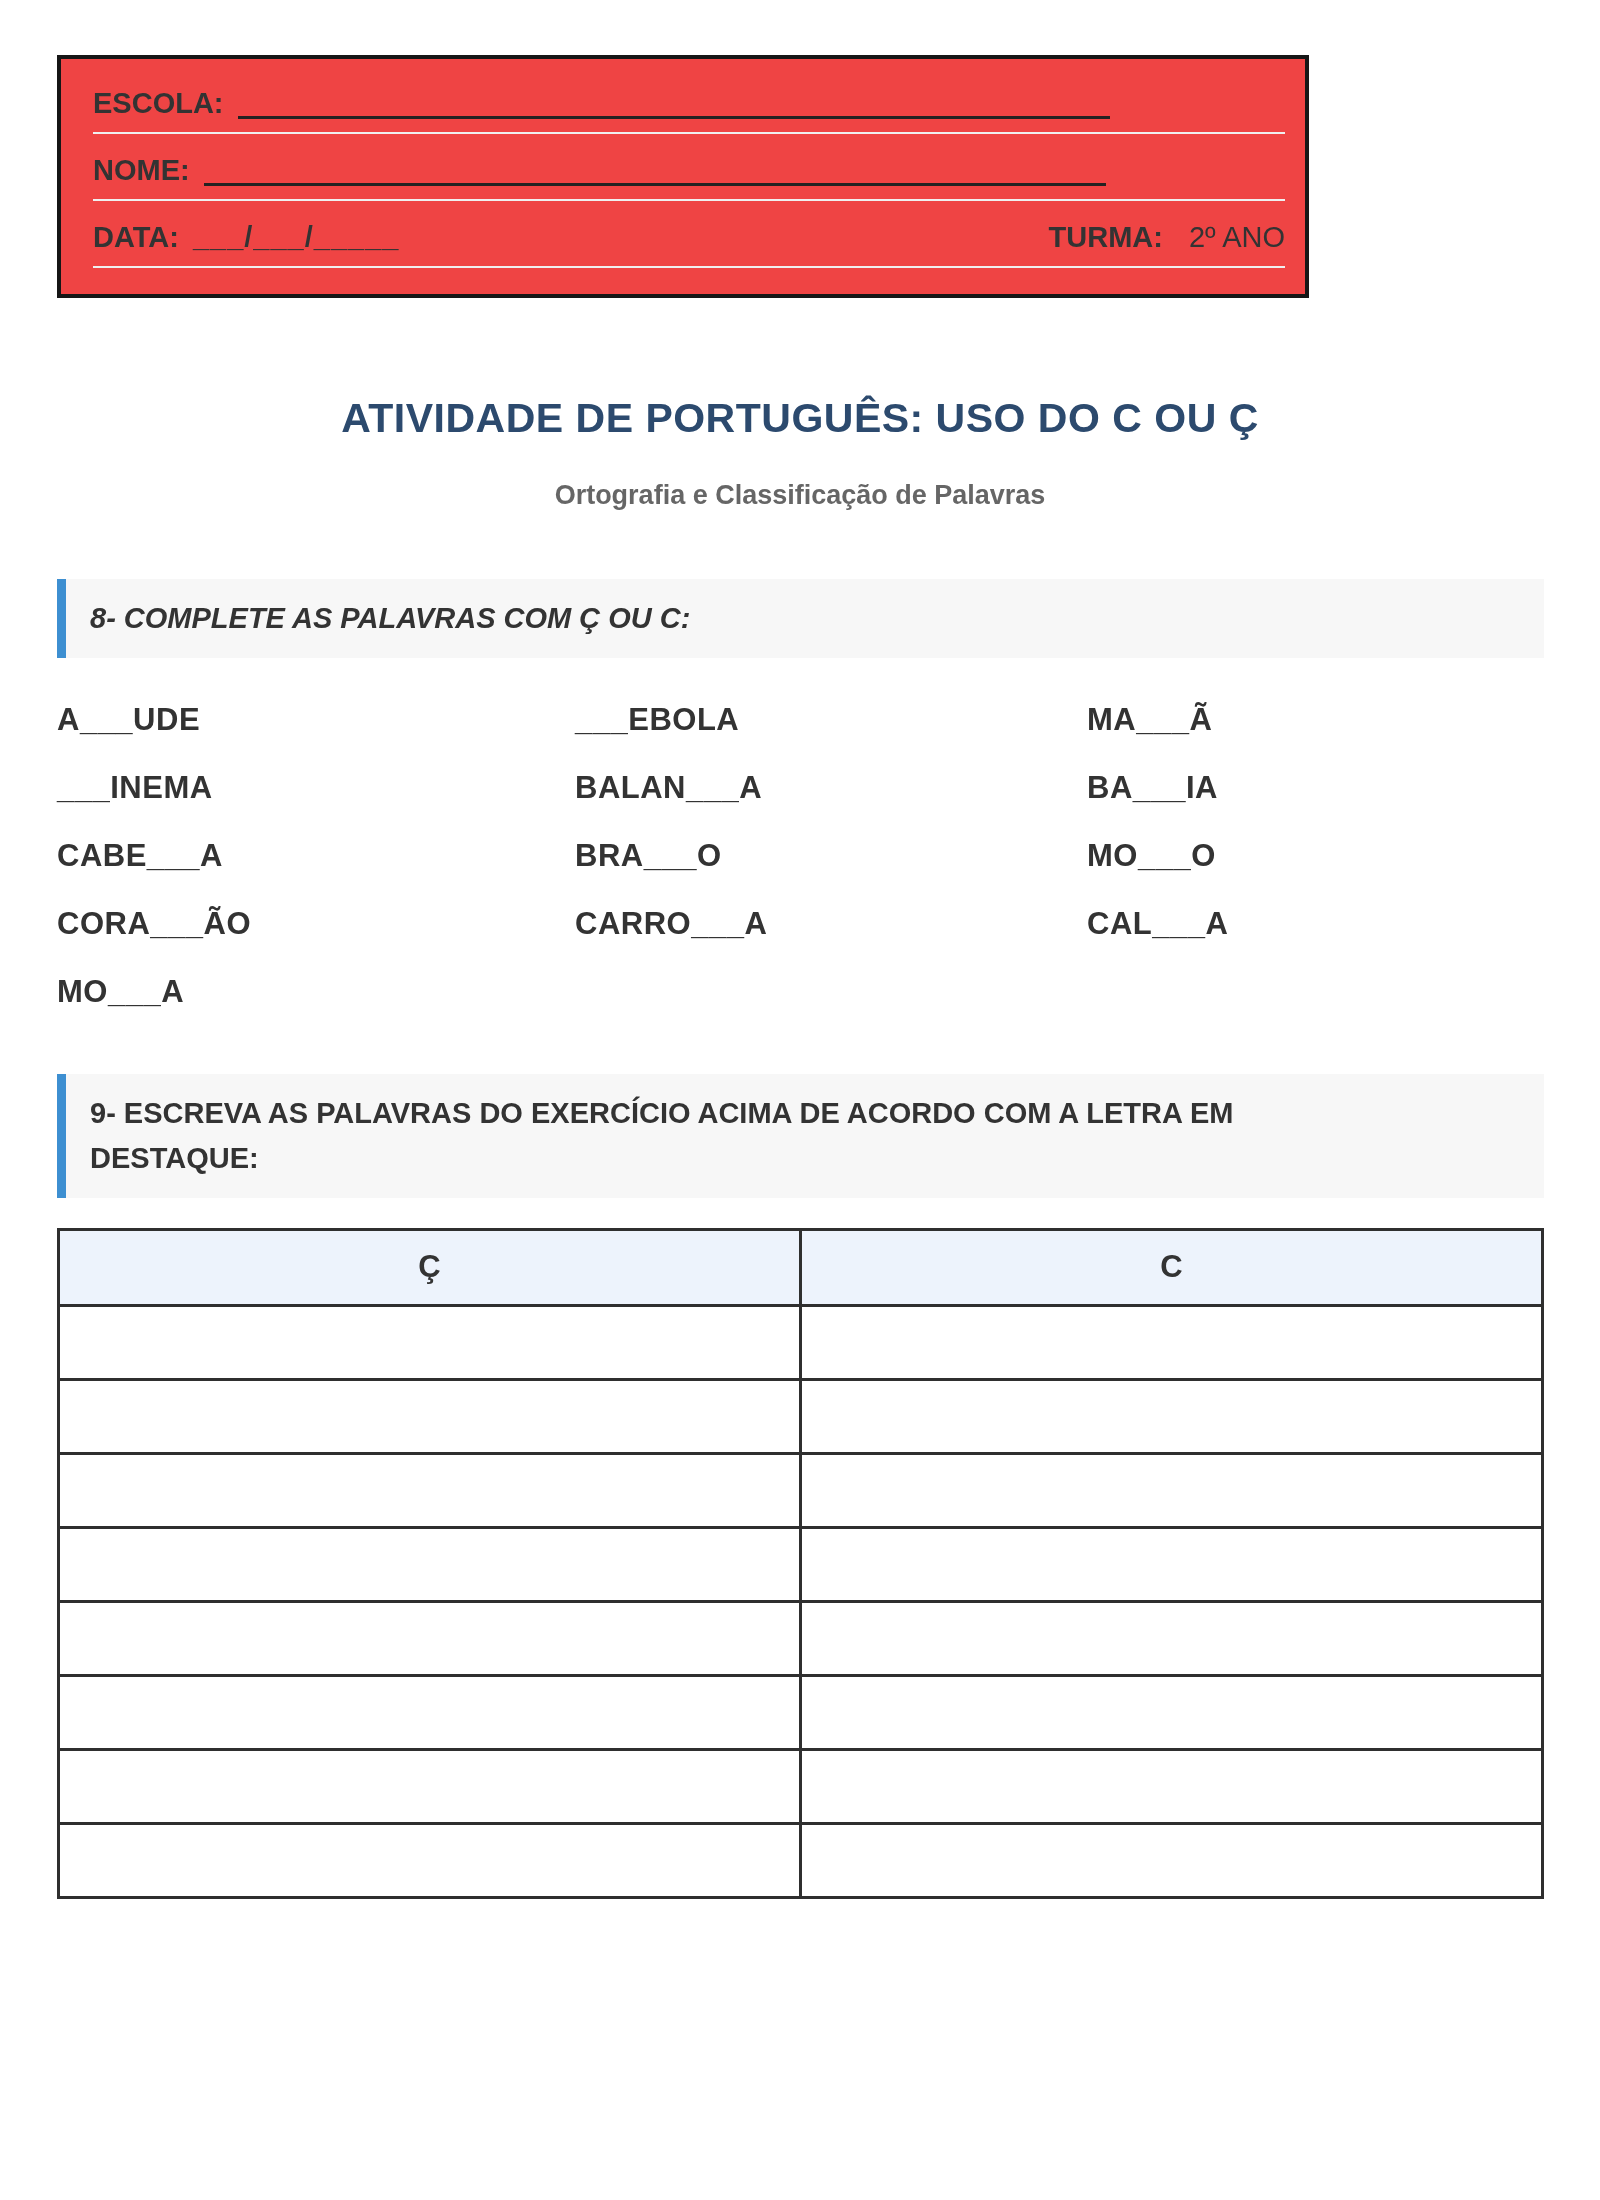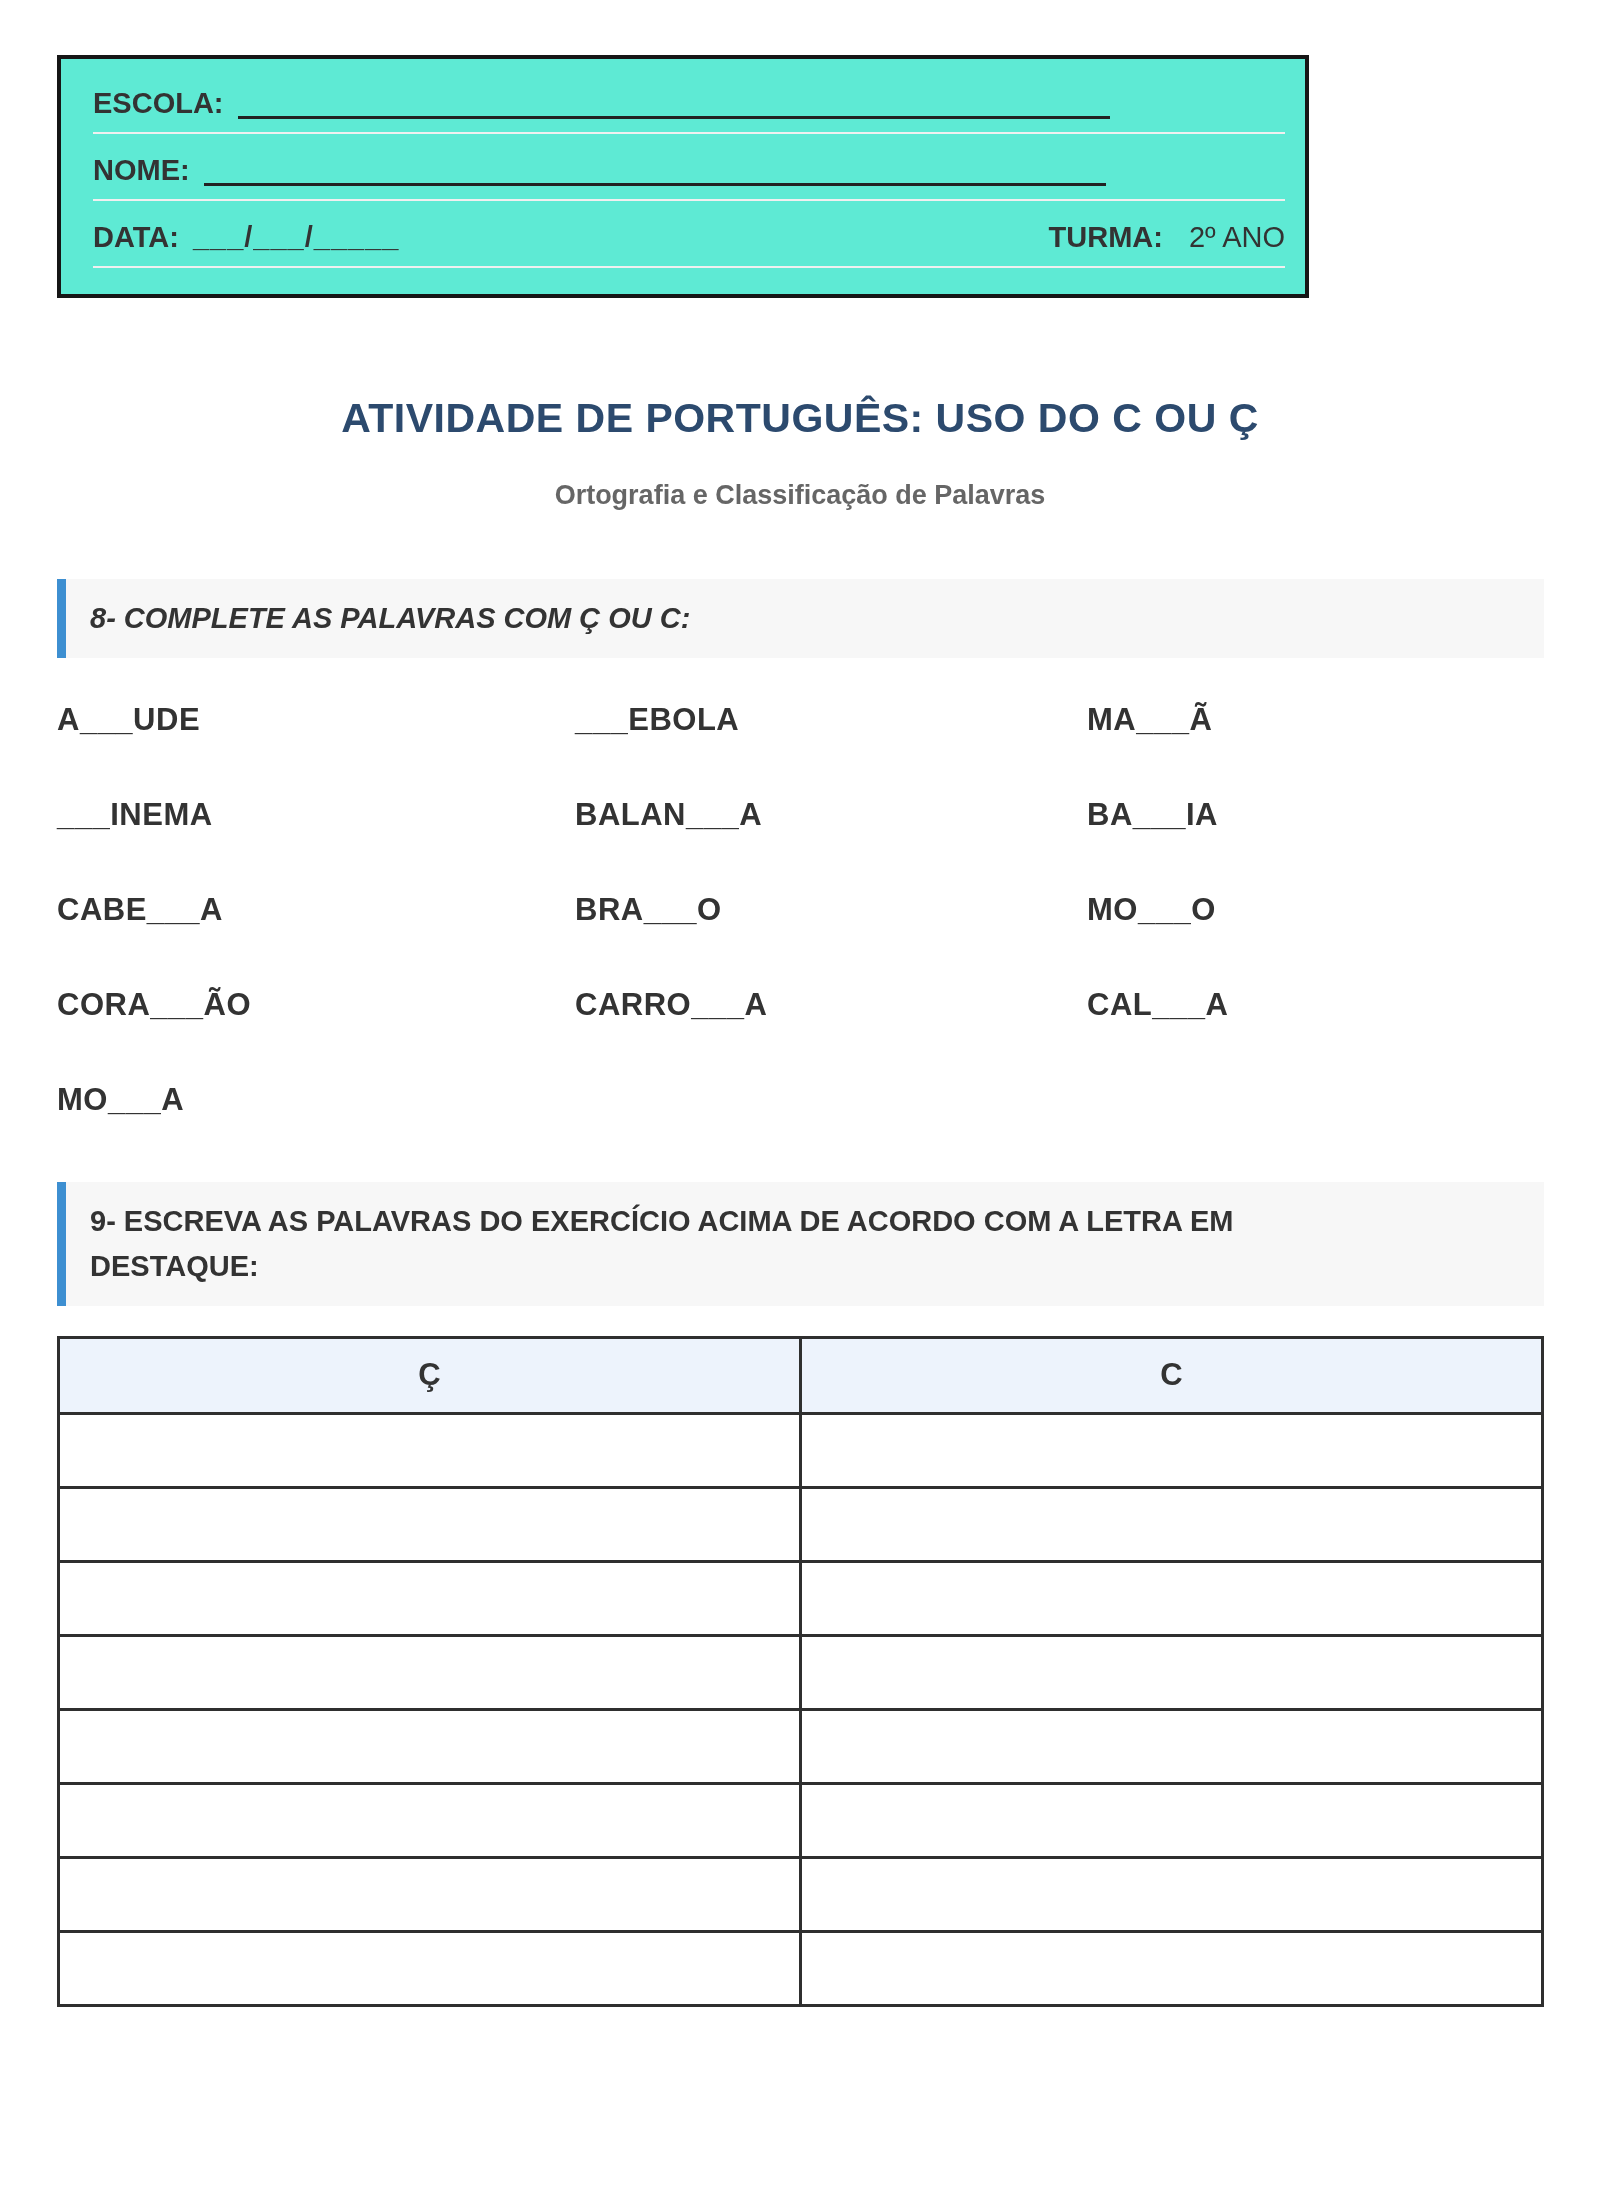--- a/index.html
+++ b/index.html
@@ -14,21 +14,21 @@
   }
 
   
   .header-box {
     position: absolute;
     left: 57px;
     top: 55px;
     width: 1252px;
     border: 4px solid #161616;
     padding: 8px 20px 26px 32px;
-    background: #5eead4;
+    background: #ef4444;
   }
   .form-row {
     display: flex;
     align-items: baseline;
     padding: 20px 0 12px 0;
     border-bottom: 2px solid #f0f0f0;
     font-size: 29px;
     font-weight: bold;
     white-space: nowrap;
   }
@@ -78,21 +78,21 @@
   .section-8 { margin-top: 68px; font-style: italic; }
   .section-9 { margin-top: 64px; }
   .section-9 .heading-text { display: block; max-width: 1250px; }
 
   
   .words-grid {
     margin: 44px 0 0 57px;
     width: 1487px;
     display: grid;
     grid-template-columns: 518px 512px 1fr;
-    row-gap: 59px;
+    row-gap: 32px;
     font-size: 31px;
     font-weight: bold;
     color: #333333;
     letter-spacing: 0.5px;
   }
 
   
   .class-table {
     margin: 30px 0 0 57px;
     width: 1487px;

